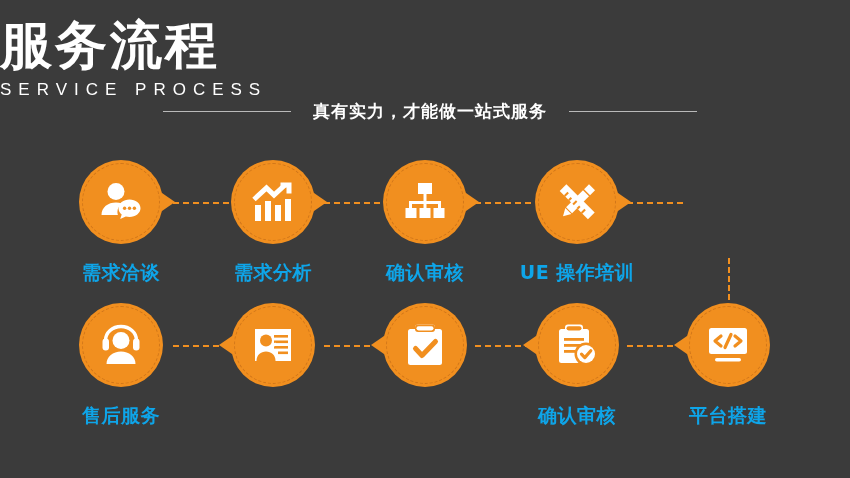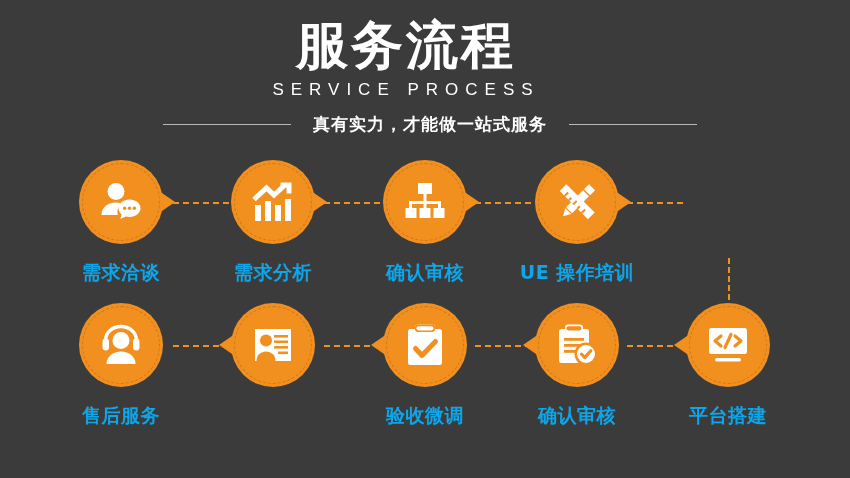--- a/index.html
+++ b/index.html
@@ -20,41 +20,40 @@
     width: 850px; height: 478px;
     background: #3b3b3b;
   }
 
   
   .header {
     position: absolute;
     left: 0;
     top: 14px;
     width: 812px;
-    text-align: center;
+    text-align: left;
   }
   .title-cn {
     font-size: 52px;
     line-height: 62px;
     font-weight: bold;
     color: #ffffff;
     letter-spacing: 3px;
     font-family: "DejaVu Sans", "Liberation Sans", sans-serif;
   }
   .title-en {
     margin-top: 4px;
     font-size: 17px;
     line-height: 20px;
     color: #ffffff;
     letter-spacing: 7px;
     font-weight: normal;
     font-family: Liberation Sans, sans-serif;
   }
   .subhead {
-    margin-top: 13px;
     height: 22px;
     display: flex;
     align-items: center;
     justify-content: center;
     padding-left: 48px;
   }
   .rule {
     width: 128px;
     height: 1px;
     background: #b9b9b9;
@@ -344,21 +343,20 @@
         <div class="icon">
           <svg width="42" height="44" viewBox="0 0 42 44">
             <rect x="4" y="6" width="34" height="36" rx="2.5" fill="#ffffff"></rect>
             <rect x="11" y="1.5" width="20" height="7.5" rx="3" fill="#ffffff"></rect>
             <rect x="11" y="1.5" width="20" height="7.5" rx="3" fill="#f18f1f"></rect>
             <rect x="12.5" y="3.2" width="17" height="4.2" rx="2.1" fill="#ffffff"></rect>
             <path d="M11.5 25.5l6.5 7 13.5-14" stroke="#f18f1f" stroke-width="5" fill="none" stroke-linecap="round" stroke-linejoin="round"></path>
           </svg>
         </div>
       </div>
-      <div class="label">验收微调</div>
     </div>
 
     <div class="node" style="left:507px;">
       <div class="circle-wrap">
         <div class="circle"></div>
         <div class="dash-ring"></div>
         <div class="tail tail-left"></div>
         <div class="icon">
           <svg width="44" height="44" viewBox="0 0 44 44">
             <rect x="4" y="6" width="30" height="34" rx="2.5" fill="#ffffff"></rect>

